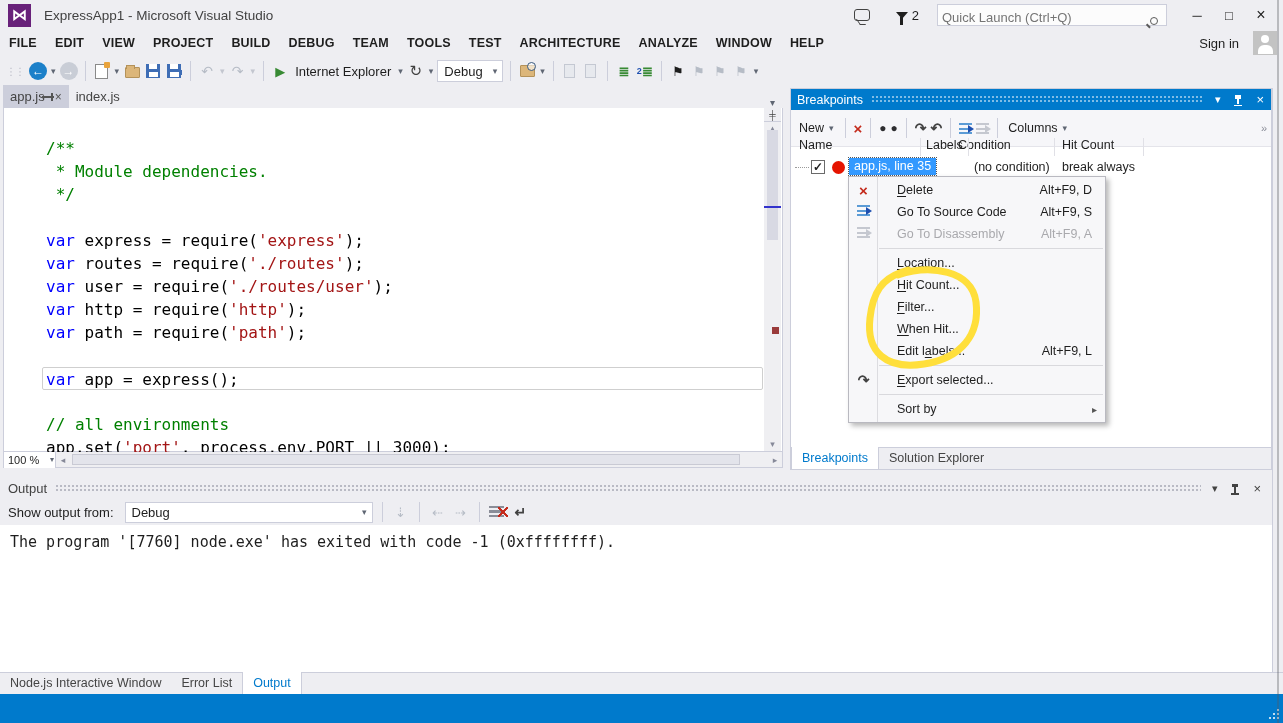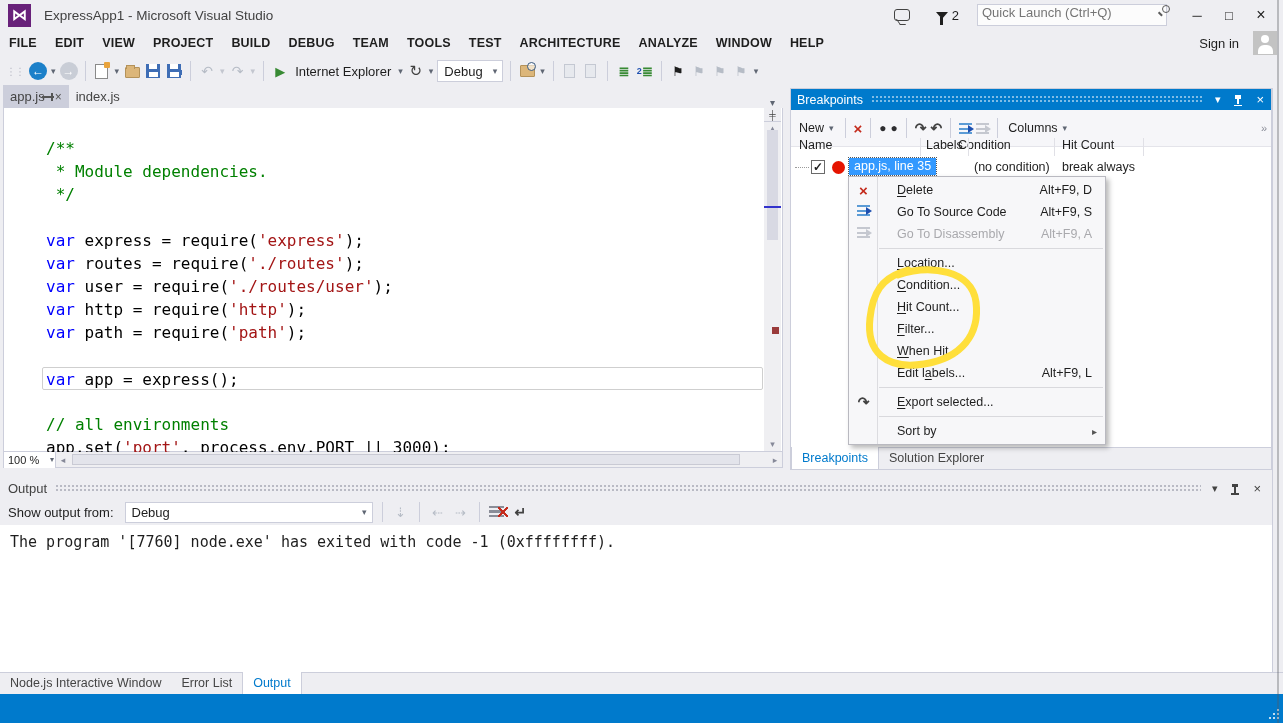--- a/index.html
+++ b/index.html
@@ -14,21 +14,21 @@
              display:flex; align-items:center; justify-content:center; font-size:15px; font-weight:bold; }
   .win-title { margin-left:13px; color:#424242; font-size:13.5px; }
   .tb-spacer { flex:1; }
   .fb-bubble { width:16px; height:12px; border:1.6px solid #424242; border-radius:3px; position:relative; margin-right:26px; }
   .fb-bubble::after { content:""; position:absolute; left:3px; bottom:-5px; width:5px; height:5px;
                       border-left:1.6px solid #424242; border-bottom:1.6px solid #424242; transform:skewX(35deg); background:transparent; }
   .funnel { width:0; height:0; border-left:6px solid transparent; border-right:6px solid transparent;
             border-top:7px solid #1e1e1e; position:relative; margin-right:4px; }
   .funnel::after { content:""; position:absolute; left:-1.5px; top:-2px; width:3px; height:8px; background:#1e1e1e; }
   .notif-count { margin-right:18px; font-size:13px; }
-  .quick-launch { width:190px; height:22px; background:#fcfcfc; border:1px solid #cccedb; display:flex; align-items:flex-start; margin-right:14px; }
+  .quick-launch { width:230px; height:22px; background:#fcfcfc; border:1px solid #cccedb; display:flex; align-items:flex-end; margin-right:14px; }
   .quick-launch input { flex:1; border:none; outline:none; background:transparent; font-family:"Liberation Sans",sans-serif;
             font-size:13px; color:#6d6d6d; padding:0 4px; }
   .mag { width:8px; height:8px; border:1.6px solid #5b5b5b; border-radius:50%; position:relative; margin-right:8px; flex:none; }
   .mag::after { content:""; position:absolute; width:5px; height:1.6px; background:#5b5b5b; left:-5px; top:7px; transform:rotate(45deg); }
   .win-btn { width:32px; height:24px; display:flex; align-items:center; justify-content:center; color:#1e1e1e; font-size:13px; }
   .win-btn:last-child { margin-right:6px; }
 
   
   .menubar { left:0; top:30px; width:1283px; height:26px; display:flex; align-items:center; }
   .menu-item { padding:4px 9px; font-size:12.5px; color:#1e1e1e; letter-spacing:.2px; }
@@ -425,23 +425,20 @@
     <div class="cmi disabled">
       <span class="micon"><span class="mi-gts dis"></span></span>
       <span class="mlabel">Go To Disassembly</span>
       <span class="mshort">Alt+F9, A</span>
     </div>
     <div class="msep"></div>
     <div class="cmi">
       <span class="mlabel"><u>L</u>ocation...</span>
     </div>
     <div class="cmi">
-      <span class="mlabel"><u>C</u>ondition...</span>
-    </div>
-    <div class="cmi">
       <span class="mlabel"><u>H</u>it Count...</span>
     </div>
     <div class="cmi">
       <span class="mlabel"><u>F</u>ilter...</span>
     </div>
     <div class="cmi">
       <span class="mlabel"><u>W</u>hen Hit...</span>
     </div>
     <div class="cmi">
       <span class="mlabel">Edit l<u>a</u>bels...</span>

